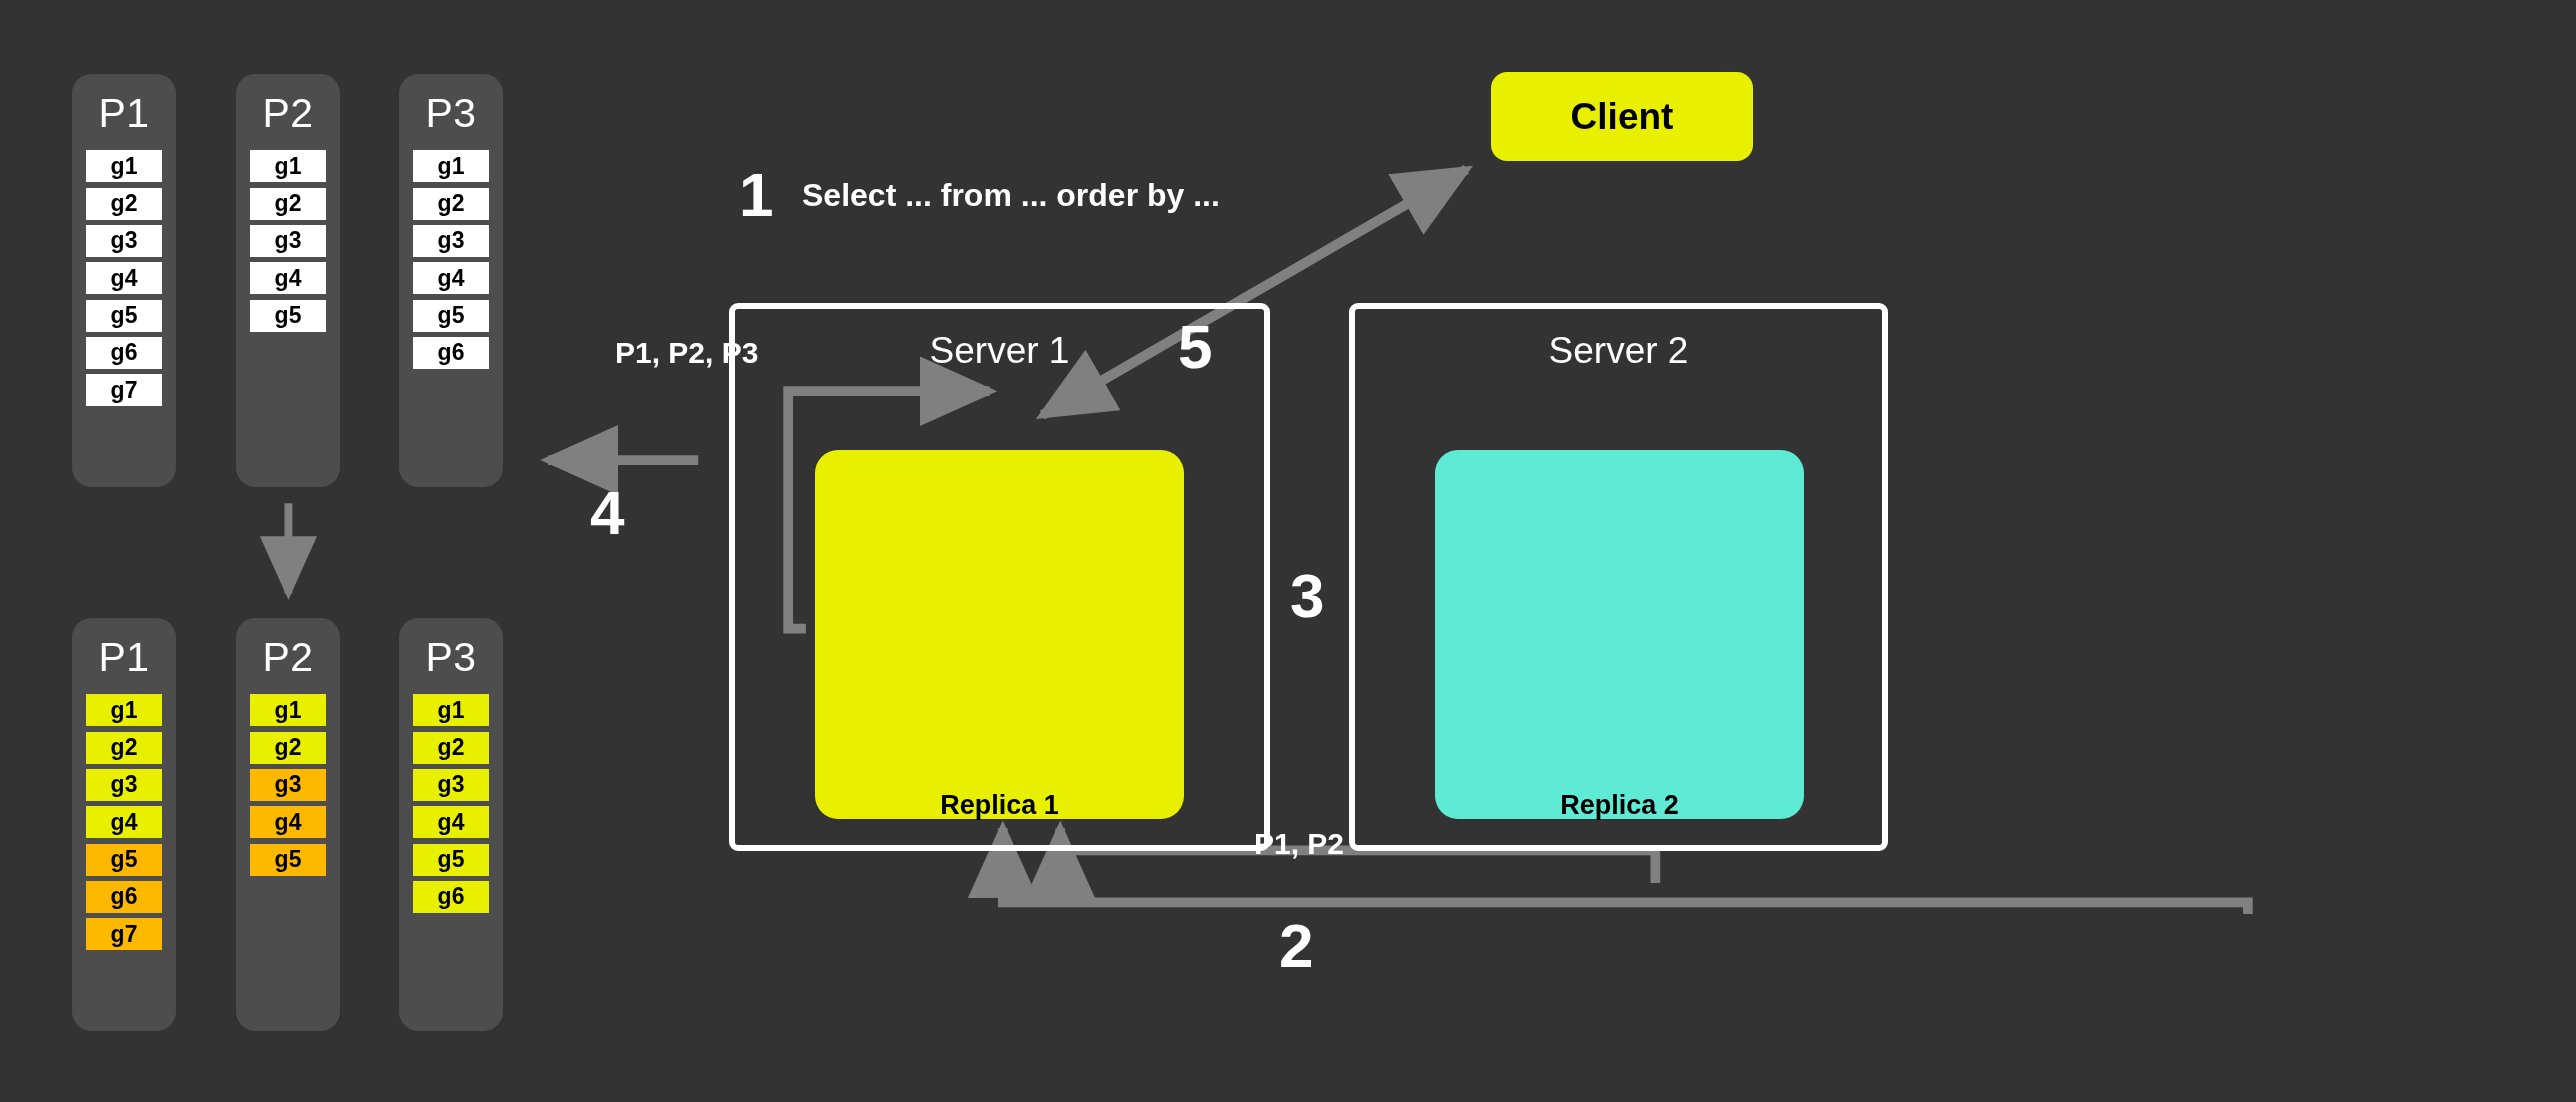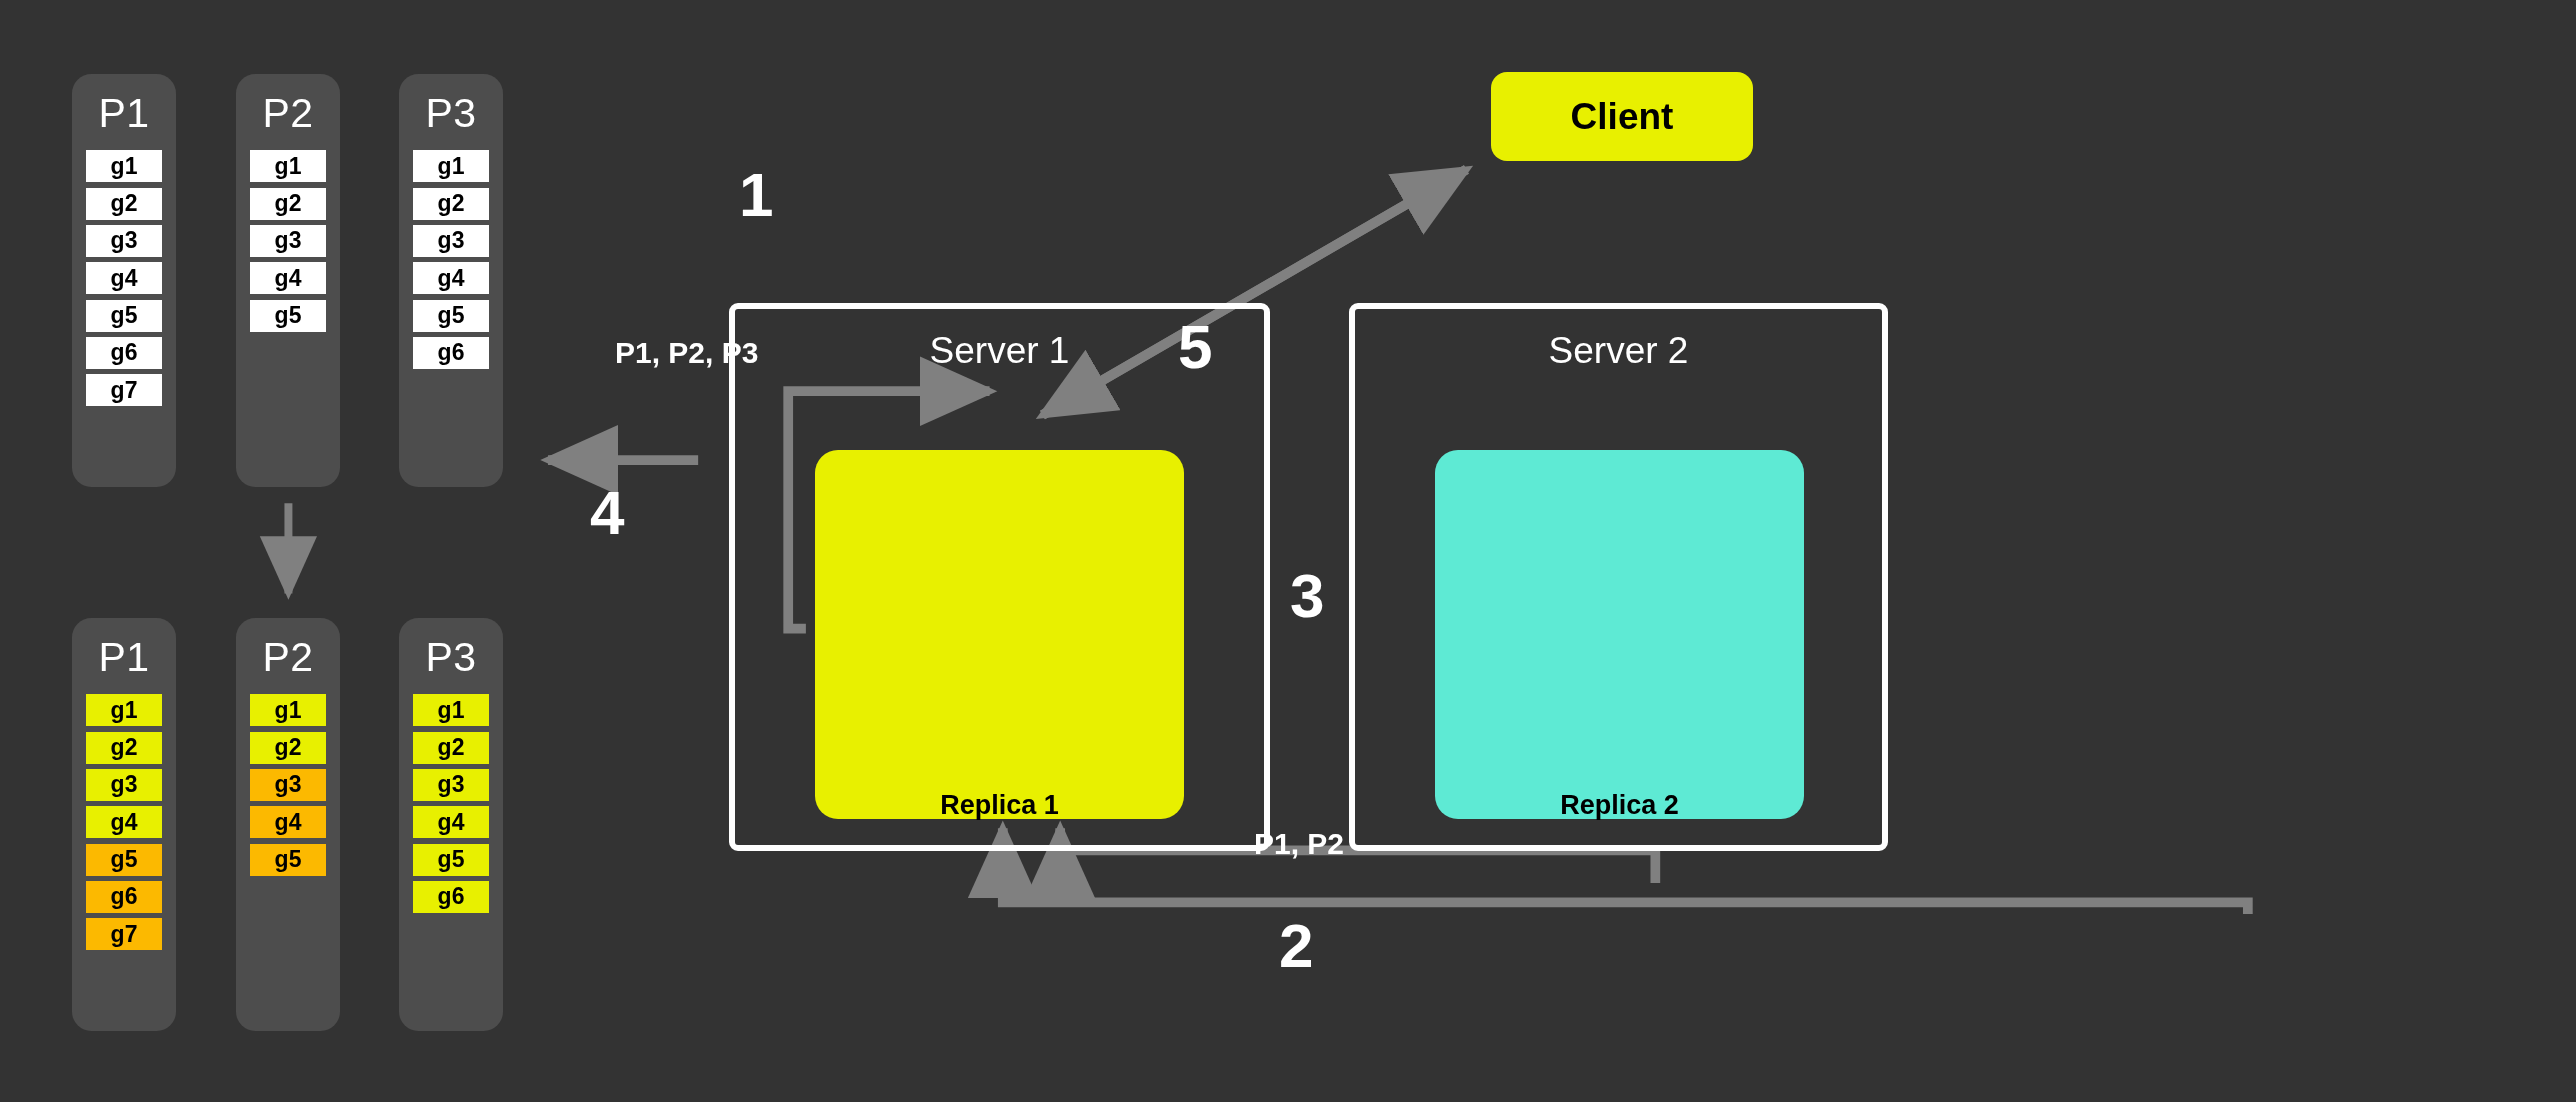--- a/index.html
+++ b/index.html
@@ -241,19 +241,20 @@
     </div>
   </div>
 
 
   <div class="step-num" style="left:739px;top:164px;">1</div>
   <div class="step-num" style="left:1279px;top:915px;">2</div>
   <div class="step-num" style="left:1290px;top:565px;">3</div>
   <div class="step-num" style="left:590px;top:482px;">4</div>
   <div class="step-num" style="left:1178px;top:316px;">5</div>
 
+  <div id="query-text" style="left:802px;top:179px;">Select ... from ... order by ...</div>
 
   <div class="edge-label" style="left:615px;top:338px;">P1, P2, P3</div>
 
   <div class="edge-label" style="left:1254px;top:829px;">P1, P2</div>
 
 </div>
 
 
 </body></html>

